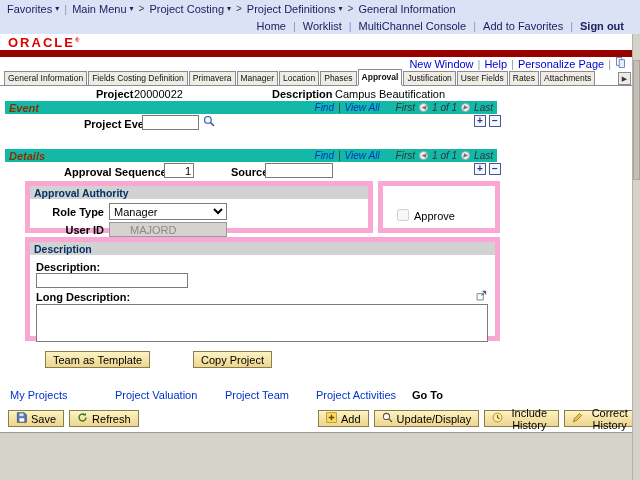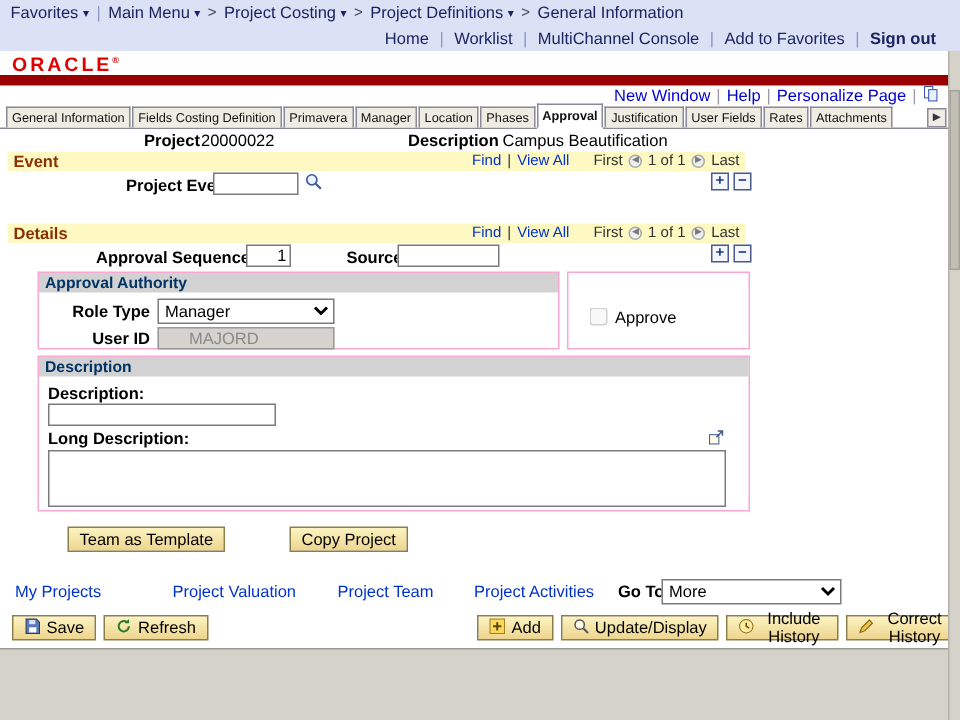--- a/index.html
+++ b/index.html
@@ -35,29 +35,29 @@
   .tabs-row { position:absolute; top:70px; left:0; width:633px; height:16px; border-bottom:1px solid #8a8a9a; display:flex; align-items:flex-end; padding-left:4px; white-space:nowrap; z-index:4; }
   .tab { height:14px; line-height:13px; border:1px solid #8a8a9a; border-bottom:none; background:#efede3; margin-right:1px; padding:0 3px; font-size:8.5px; color:#111; cursor:pointer; flex-shrink:0; }
   .tab.active { height:16px; line-height:15px; background:#fff; font-weight:bold; position:relative; z-index:2; box-shadow:0 1px 0 #fff; }
   .tab-scroll { position:absolute; left:618px; top:72px; width:13px; height:13px; border:1px solid #8a8a9a; background:#efede3; font-size:7px; color:#334; text-align:center; line-height:12px; cursor:pointer; z-index:6; }
 
   .lbl { font-size:11px; color:#000; }
   .txt { position:absolute; border:1px solid #7b7b7b; height:15px; font-size:11px; font-family:inherit; padding:0 2px; background:#fff; }
   .txt.num { text-align:right; }
   .txt.disabled { background:#d6d3ce; color:#8a8a8a; border-color:#9a9a9a;padding-left:20px; }
 
-  .sec-bar { position:absolute; left:5px; width:492px; height:13px; background:#fef9c3; display:flex; justify-content:space-between; align-items:center; padding:0 4px; }
+  .sec-bar { position:absolute; left:5px; width:492px; height:13px; background:#14b8a6; display:flex; justify-content:space-between; align-items:center; padding:0 4px;font-style:italic; }
   .sec-title { font-weight:bold; font-size:11px; color:#8a2f00; }
   .sec-nav { display:flex; align-items:center; gap:4px; font-size:10px; color:#333; }
   .sec-nav .blue { color:#0033cc; cursor:pointer; }
   .navicon { color:#777; font-size:6px; border:1px solid #aaa; border-radius:50%; width:9px; height:9px; line-height:7px; text-align:center; background:#efefef; cursor:pointer; }
   .rowbtns { position:absolute; display:flex; gap:3px; }
   .rowbtn { width:12px; height:12px; border:1px solid #4a5a8a; background:#f4f6fc; color:#1a3a8a; font-weight:bold; font-size:10px; line-height:10px; text-align:center; cursor:pointer; }
 
-  .gbox { position:absolute; border:1px solid #f9a8d4; background:#fff; }
+  .gbox { position:absolute; border:5px solid #f9a8d4; background:#fff; }
   .gbox-hdr { height:13px; background:#d2d2d2; display:flex; align-items:center; padding:0 4px; font-weight:bold; font-size:10.5px; color:#003366; }
 
   select { font-family:inherit; font-size:11px; height:17px; border:1px solid #7b7b7b; background:#fff; }
   textarea { position:absolute; border:1px solid #7b7b7b; font-family:inherit; font-size:11px; resize:none; }
 
   .btn { display:inline-flex; align-items:center; gap:4px; border:1px solid #8a7f4a; background:linear-gradient(#fdf3c2,#edd58e); font-size:11px; height:17px; padding:0 7px; color:#000; cursor:pointer; font-family:inherit; }
   .flink { position:absolute; font-size:11px; color:#0033cc; cursor:pointer; }
 
   .bottom-strip { position:absolute; top:432px; left:0; width:640px; height:48px; background:#d5d2ca; border-top:1px solid #9a9a93; z-index:6; }
   .v-scroll { position:absolute; top:34px; left:632px; width:8px; height:446px; background:#d5d2ca; border-left:1px solid #b4b1aa; z-index:7; }
@@ -227,23 +227,20 @@
   </button>
   <button class="btn abs" style="left:193px;top:351px">
     <span>Copy Project</span>
   </button>
 
   <span class="flink" style="left:10px;top:389px">My Projects</span>
   <span class="flink" style="left:115px;top:389px">Project Valuation</span>
   <span class="flink" style="left:225px;top:389px">Project Team</span>
   <span class="flink" style="left:316px;top:389px">Project Activities</span>
   <span class="abs lbl bold" style="left:412px;top:389px">Go To</span>
-  <select class="abs" style="left:441px;top:386px;width:120px">
-    <option>More</option>
-  </select>
 
   <div class="abs" style="left:8px;top:410px;display:flex;gap:5px">
     <button class="btn">
       <span><svg width="11" height="11" viewBox="0 0 16 16">
             <path d="M2 1h10l3 3v11H2z" fill="#5b79b8" stroke="#2a3a5a"></path>
             <rect x="5" y="9" width="7" height="5" fill="#fff"></rect>
             <rect x="5" y="2" width="6" height="4" fill="#dbe4f5"></rect>
           </svg></span>
       <span>Save</span>
     </button>

